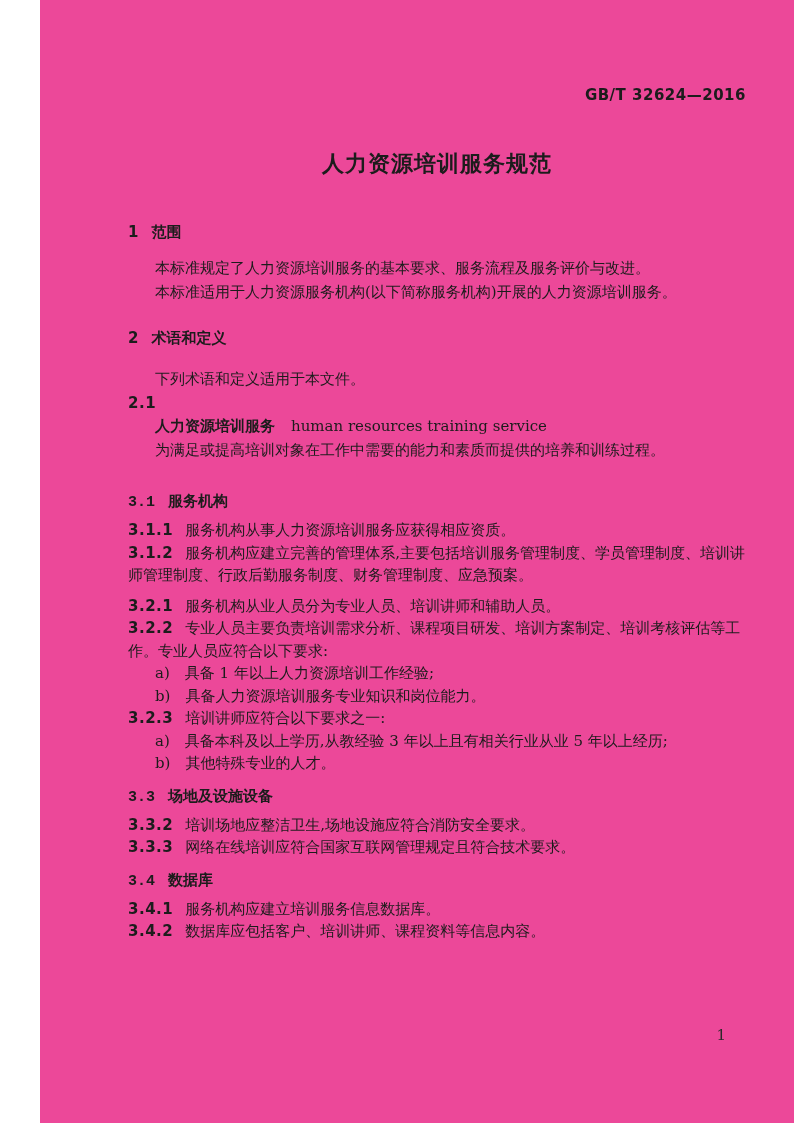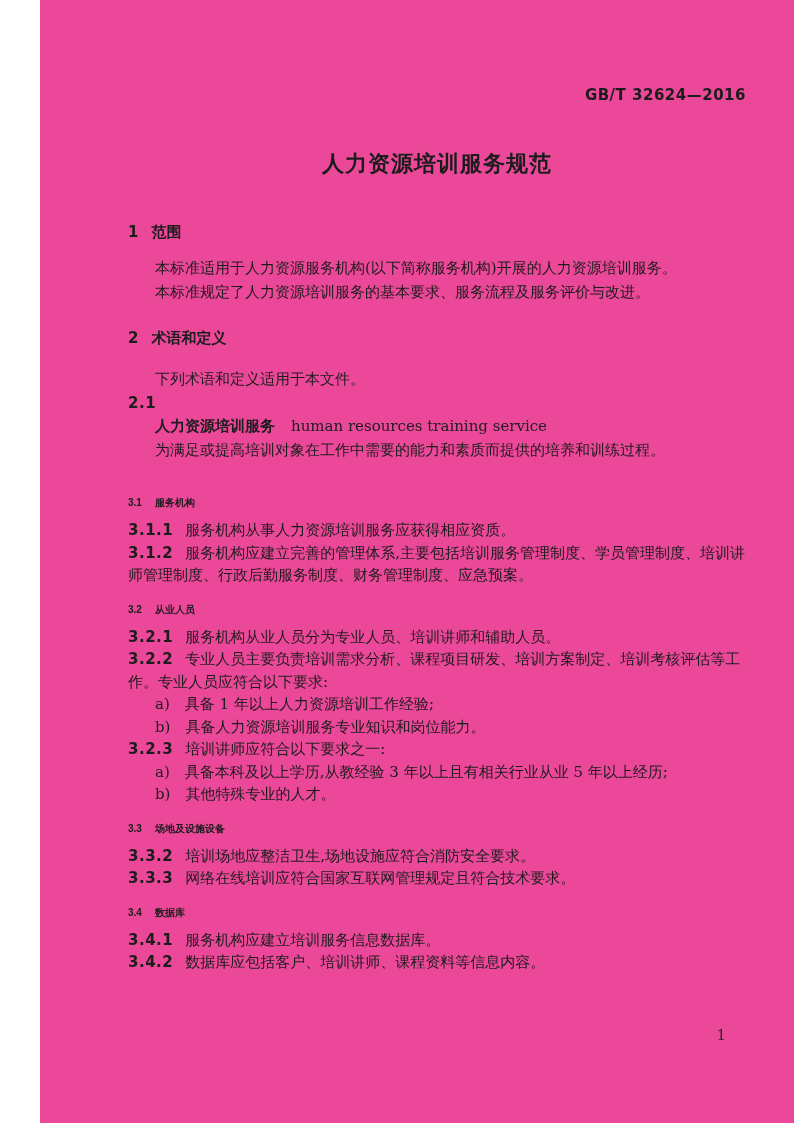--- a/index.html
+++ b/index.html
@@ -40,23 +40,23 @@
   .h2 {
     margin: 26px 0 0 0;
     font-family: "DejaVu Sans", "Liberation Sans", sans-serif;
     font-weight: bold;
     font-size: 15px;
     line-height: 17px;
   }
   .h2.first-section { margin-top: 44px; }
   .h3 {
     margin: 14px 0 0 0;
-    font-family: Liberation Sans, sans-serif;
-    font-weight: bold;
-    font-size: 10px;
+    font-family: Liberation Mono, monospace;
+    font-weight: bold;
+    font-size: 15px;
     line-height: 17px;
   }
   .h3.after-h2 { margin-top: 32px; }
   .hnum { margin-right: 13px; }
   .block { margin-top: 16px; }
   .block-lg { margin-top: 21px; }
   .block-sm { margin-top: 8px; }
   p { margin: 0; }
   .para {
     line-height: 23.5px;
@@ -109,22 +109,22 @@
 <div class="page">
 
   <div class="std-code">GB/T 32624—2016</div>
 
   <h1 class="doc-title">人力资源培训服务规范</h1>
 
   <div class="h2 first-section">
     <span class="hnum">1</span><span>范围</span>
   </div>
   <div class="block">
+    <p class="para">本标准规定了人力资源培训服务的基本要求、服务流程及服务评价与改进。</p>
     <p class="para">本标准适用于人力资源服务机构(以下简称服务机构)开展的人力资源培训服务。</p>
-    <p class="para">本标准规定了人力资源培训服务的基本要求、服务流程及服务评价与改进。</p>
   </div>
 
   <div class="h2">
     <span class="hnum">2</span><span>术语和定义</span>
   </div>
   <div class="block-lg">
     <p class="para">下列术语和定义适用于本文件。</p>
     <p class="term-num">2.1</p>
     <p class="term-line">
       <span class="term-zh">人力资源培训服务</span><span class="term-en">human resources training service</span>
@@ -138,23 +138,20 @@
   </div>
   <div class="block-sm">
     <p class="clause">
       <span class="cnum">3.1.1</span><span>服务机构从事人力资源培训服务应获得相应资质。</span>
     </p>
     <p class="clause">
       <span class="cnum">3.1.2</span><span>服务机构应建立完善的管理体系,主要包括培训服务管理制度、学员管理制度、培训讲师管理制度、行政后勤服务制度、财务管理制度、应急预案。</span>
     </p>
   </div>
 
-  <div class="h3">
-    <span class="hnum">3.2</span><span>从业人员</span>
-  </div>
   <div class="block-sm">
     <p class="clause">
       <span class="cnum">3.2.1</span><span>服务机构从业人员分为专业人员、培训讲师和辅助人员。</span>
     </p>
     <p class="clause">
       <span class="cnum">3.2.2</span><span>专业人员主要负责培训需求分析、课程项目研发、培训方案制定、培训考核评估等工作。专业人员应符合以下要求:</span>
     </p>
     <p class="list-item">
       <span class="li-label">a)</span><span>具备 1 年以上人力资源培训工作经验;</span>
     </p>

